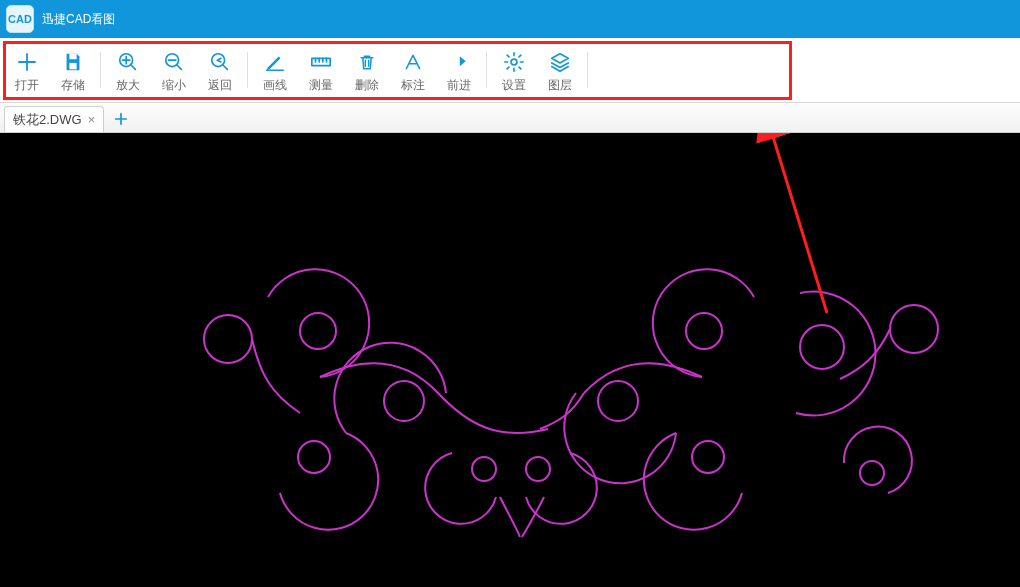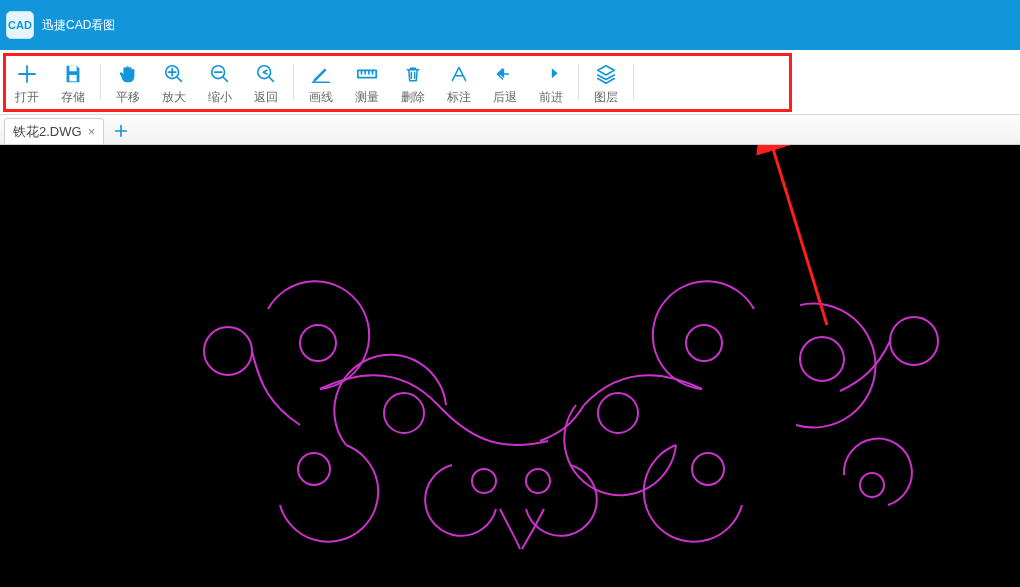--- a/index.html
+++ b/index.html
@@ -1,18 +1,18 @@
 <!DOCTYPE html>
 <html><head>
 <meta charset="utf-8">
 <style>
   * { box-sizing: border-box; margin: 0; padding: 0; }
   html, body { width: 1020px; height: 587px; font-family: "Microsoft YaHei", Arial, sans-serif; overflow: hidden; }
   .titlebar {
-    height: 50px;
+    height: 38px;
     background: #1296db;
     display: flex;
     align-items: center;
     padding: 0 6px;
     gap: 8px;
   }
   .app-icon {
     width: 28px; height: 28px;
     background: #e6f4fb;
     border-radius: 5px;
@@ -146,28 +146,20 @@
             <rect x="8" y="3" width="8" height="6" fill="#fff"></rect>
             <rect x="8" y="13" width="8" height="7" fill="#fff"></rect>
           </svg>
         </div>
         <div class="lbl">存储</div>
       </div>
       <div class="tb-sep"></div>
       <div class="tb-btn">
         <div class="ic">
           <svg width="22" height="22" viewBox="0 0 24 24">
-            <path d="M7 12V6a1.5 1.5 0 013 0v5V5a1.5 1.5 0 013 0v6V6a1.5 1.5 0 013 0v6V8a1.5 1.5 0 013 0v7a6 6 0 01-6 6h-2a6 6 0 01-6-6l-2-3a1.5 1.5 0 012.5-1.5L7 12z" fill="#1296db"></path>
-          </svg>
-        </div>
-        <div class="lbl">平移</div>
-      </div>
-      <div class="tb-btn">
-        <div class="ic">
-          <svg width="22" height="22" viewBox="0 0 24 24">
             <circle cx="10" cy="10" r="7" stroke="#1296db" stroke-width="1.8" fill="none" stroke-linecap="round" stroke-linejoin="round"></circle>
             <path d="M15 15l5 5" stroke="#1296db" stroke-width="1.8" fill="none" stroke-linecap="round" stroke-linejoin="round"></path>
             <path d="M10 6v8M6 10h8" stroke="#1296db" stroke-width="1.8" fill="none" stroke-linecap="round" stroke-linejoin="round"></path>
           </svg>
         </div>
         <div class="lbl">放大</div>
       </div>
       <div class="tb-btn">
         <div class="ic">
           <svg width="22" height="22" viewBox="0 0 24 24">
@@ -220,35 +212,35 @@
         <div class="ic">
           <svg width="20" height="20" viewBox="0 0 24 24">
             <path d="M4 20L12 4l8 16M7.5 14h9" stroke="#1296db" stroke-width="1.8" fill="none" stroke-linecap="round" stroke-linejoin="round"></path>
           </svg>
         </div>
         <div class="lbl">标注</div>
       </div>
       <div class="tb-btn">
         <div class="ic">
           <svg width="22" height="20" viewBox="0 0 24 24">
-            <path d="M9 6L3 12l6 6M3 12h13a5 5 0 010 0" stroke="#1296db" stroke-width="1.8" fill="none" stroke-linecap="round" stroke-linejoin="round"></path>
-            <path d="M11 5l-7 6 7 6z" fill="#1296db"></path>
-          </svg>
-        </div>
-        <div class="lbl">后退</div>
-      </div>
-      <div class="tb-btn">
-        <div class="ic">
-          <svg width="22" height="20" viewBox="0 0 24 24">
             <path d="M13 5l7 6-7 6z" fill="#1296db"></path>
           </svg>
         </div>
         <div class="lbl">前进</div>
       </div>
       <div class="tb-sep"></div>
+      <div class="tb-btn">
+        <div class="ic">
+          <svg width="22" height="22" viewBox="0 0 24 24">
+            <circle cx="12" cy="12" r="3.2" stroke="#1296db" stroke-width="1.8" fill="none" stroke-linecap="round" stroke-linejoin="round"></circle>
+            <path d="M12 2v3M12 19v3M2 12h3M19 12h3M4.5 4.5l2 2M17.5 17.5l2 2M19.5 4.5l-2 2M6.5 17.5l-2 2" stroke="#1296db" stroke-width="1.8" fill="none" stroke-linecap="round" stroke-linejoin="round"></path>
+          </svg>
+        </div>
+        <div class="lbl">设置</div>
+      </div>
       <div class="tb-btn">
         <div class="ic">
           <svg width="24" height="22" viewBox="0 0 24 24">
             <path d="M12 3l9 5-9 5-9-5z" stroke="#1296db" stroke-width="1.8" fill="none" stroke-linecap="round" stroke-linejoin="round"></path>
             <path d="M3 13l9 5 9-5" stroke="#1296db" stroke-width="1.8" fill="none" stroke-linecap="round" stroke-linejoin="round"></path>
             <path d="M3 17l9 5 9-5" stroke="#1296db" stroke-width="1.8" fill="none" stroke-linecap="round" stroke-linejoin="round"></path>
           </svg>
         </div>
         <div class="lbl">图层</div>
       </div>

